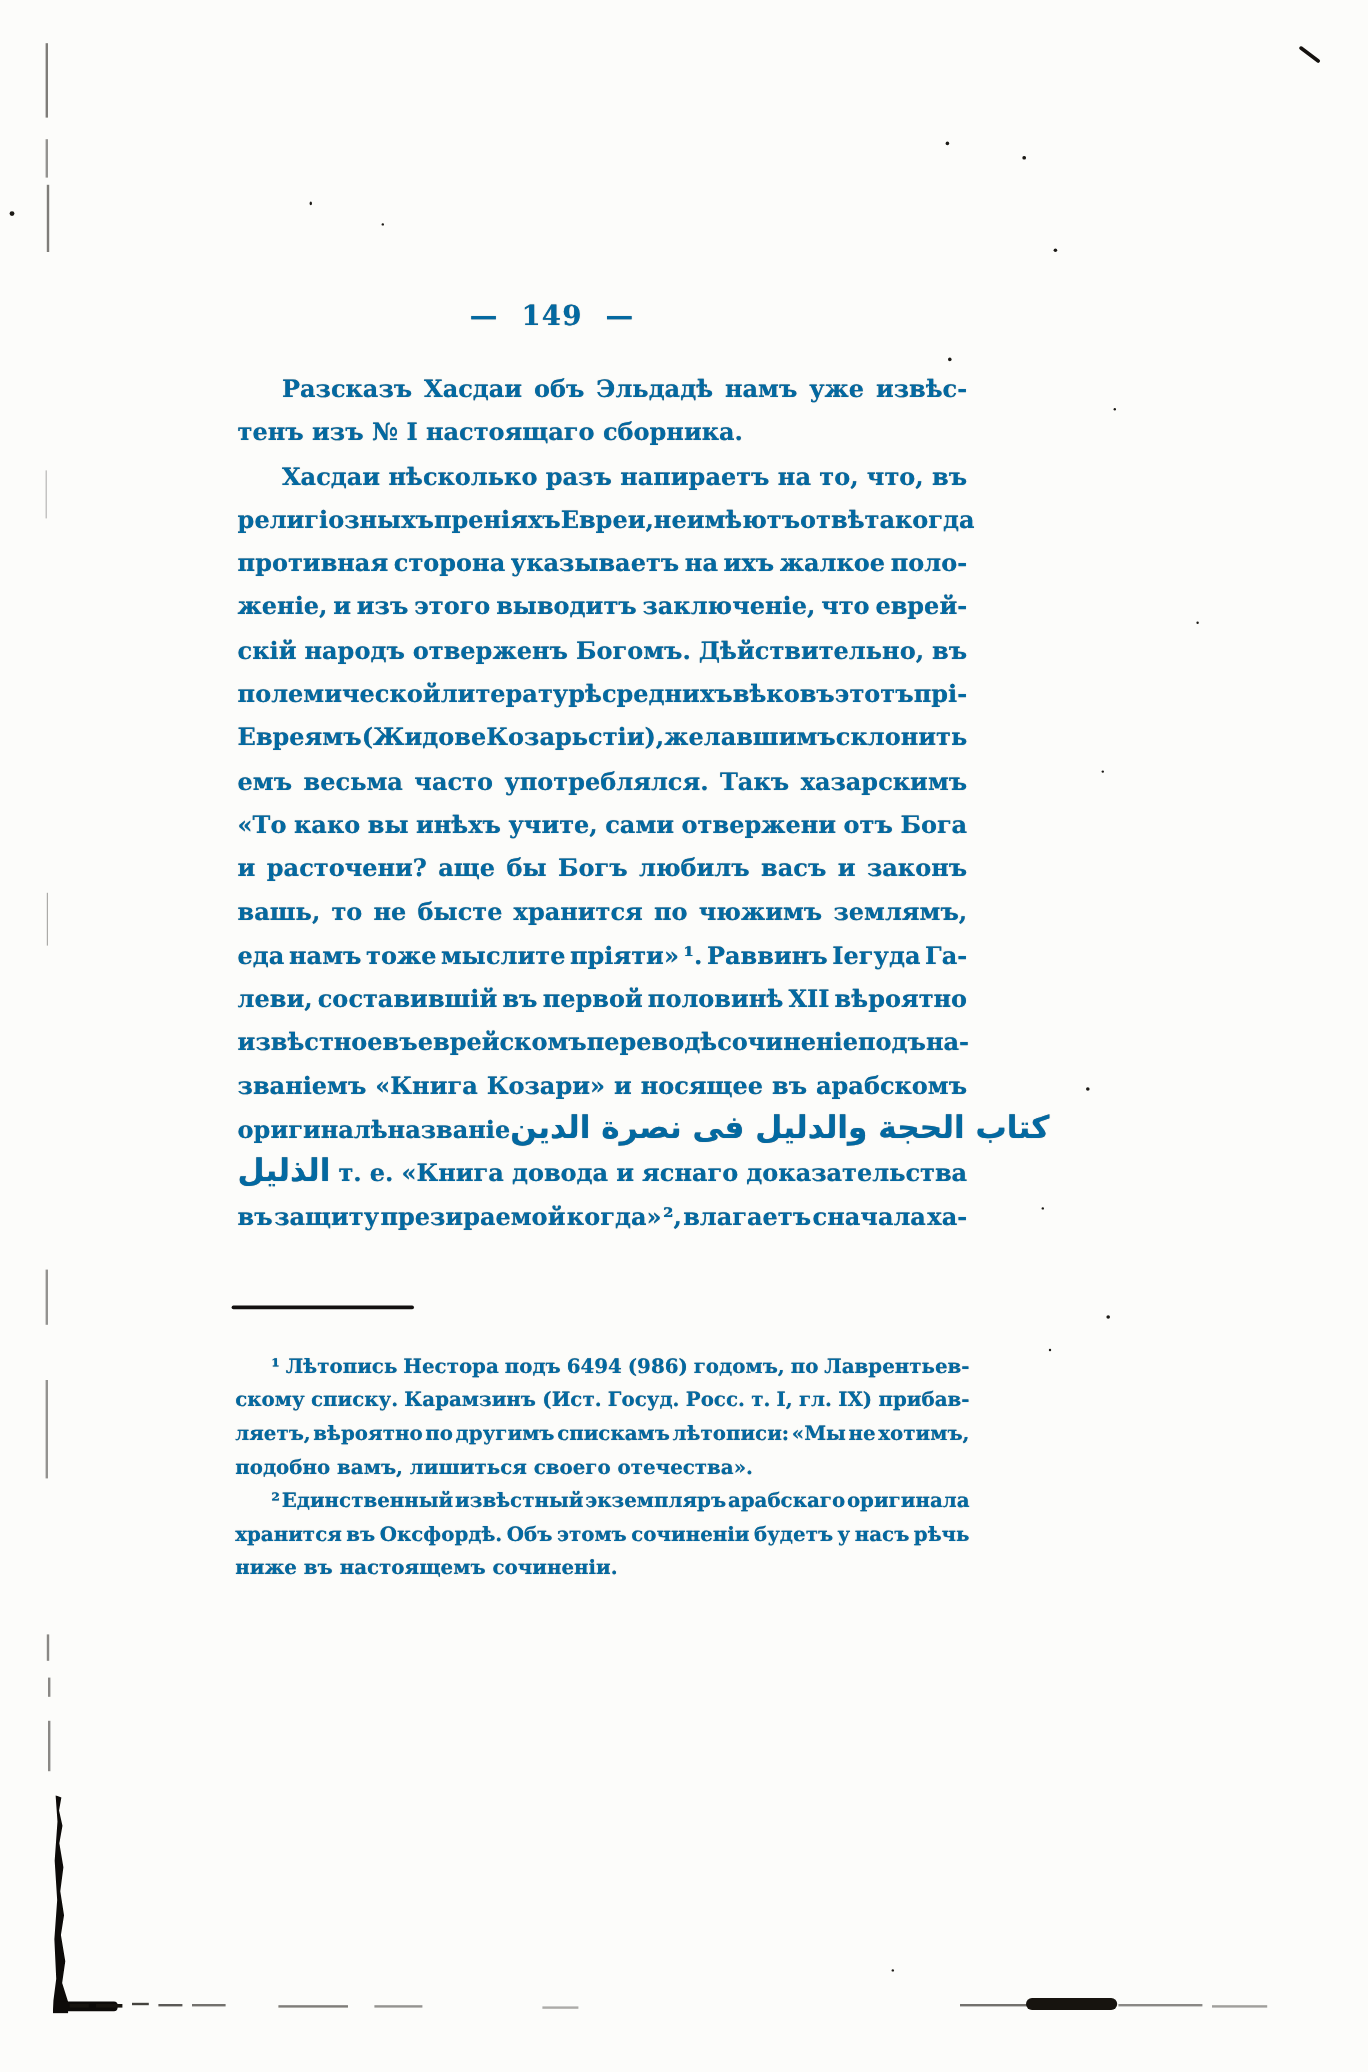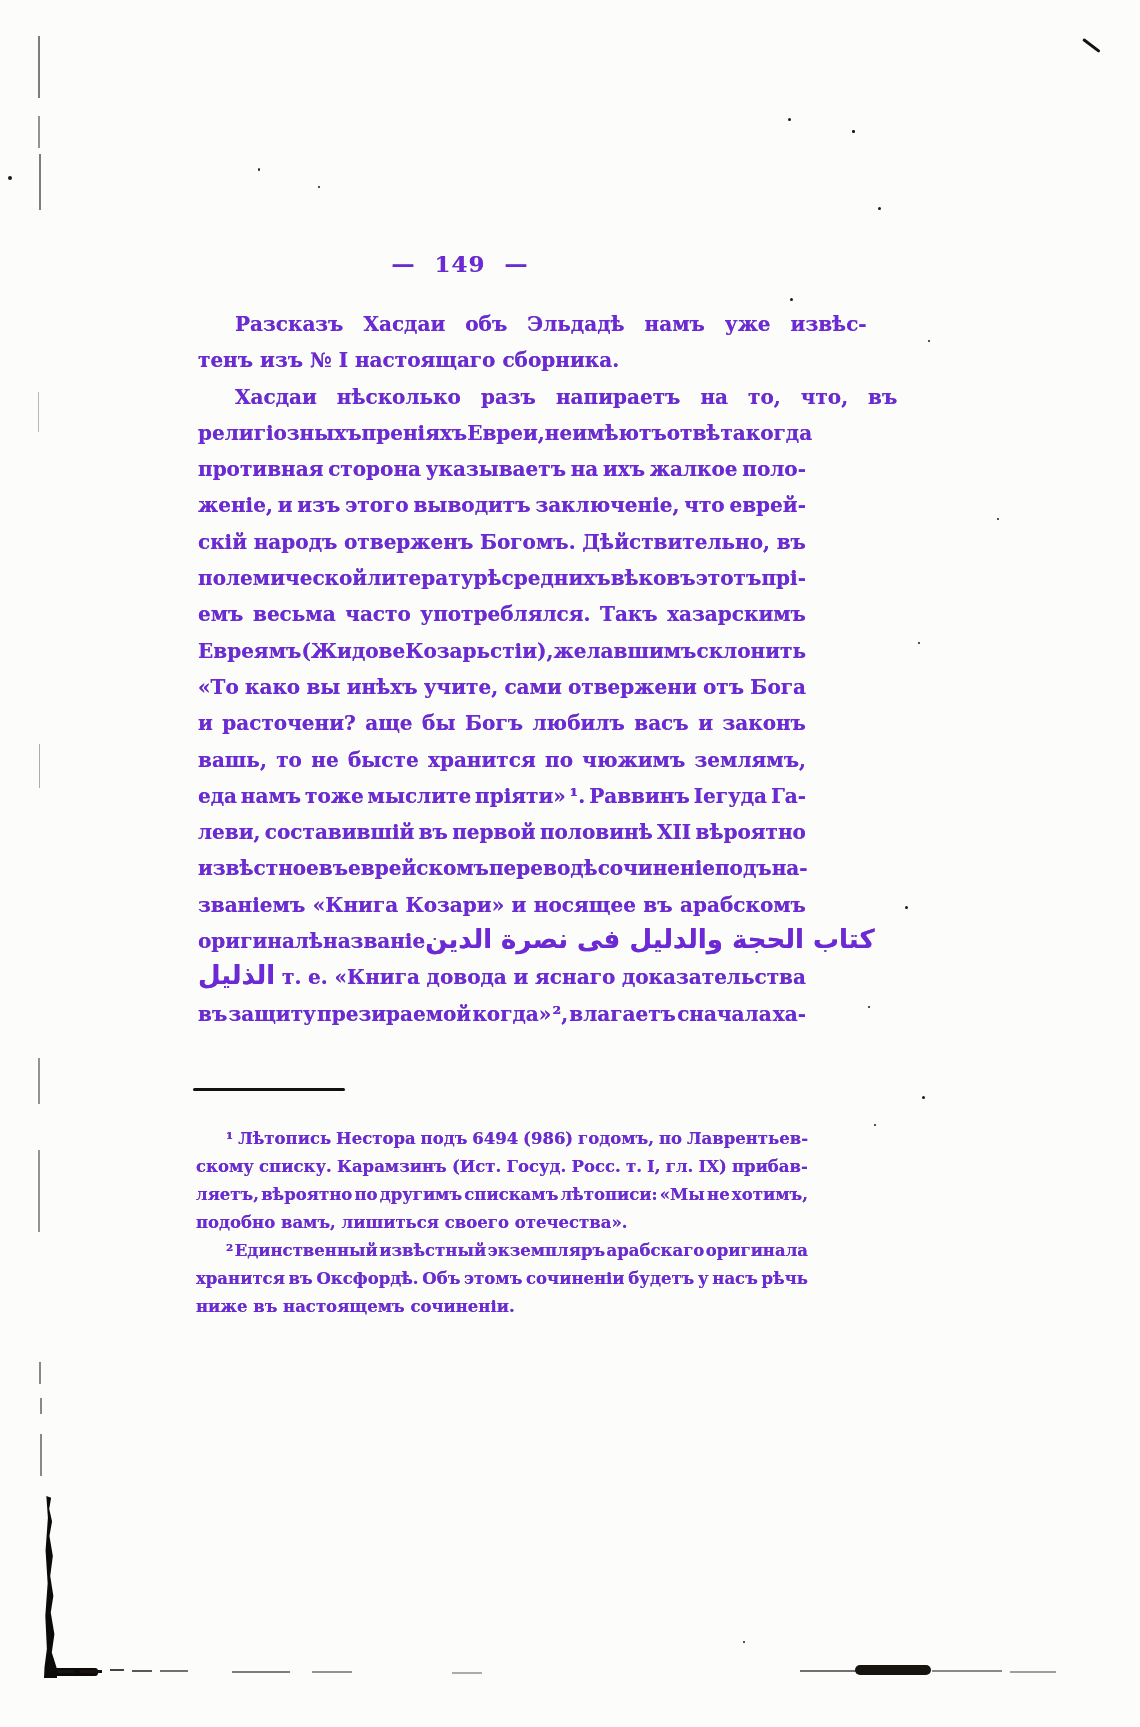--- a/index.html
+++ b/index.html
@@ -3,34 +3,34 @@
 <meta charset="utf-8">
 <style>
   html,body{margin:0;padding:0;background:#e8e8e6;}
   .pagewrap{
     position:relative;
     width:1140px;height:1727px;
     background:#fcfcfa;
     overflow:hidden;
     font-family:"DejaVu Serif","DejaVu Sans",serif;
     font-weight:bold;
-    color:#6d28d9;
+    color:#0369a1;
     text-shadow:0 0 0.6px rgba(20,18,16,0.55);
   }
   .pagenum{
     position:absolute;left:330px;top:250px;width:260px;
     text-align:center;font-size:23px;word-spacing:10px;letter-spacing:1px;
   }
   .maintext{position:absolute;left:198px;top:306px;width:608px;font-size:20px;}
   .maintext .tline{height:36.3px;line-height:36.3px;}
   .footnotes{position:absolute;left:196px;top:1125px;width:612px;font-size:16.5px;}
   .footnotes .tline{height:28px;line-height:28px;}
   .tline{display:flex;justify-content:space-between;align-items:baseline;white-space:nowrap;}
   .tline.plain{display:block;}
-  .maintext .tline.indent{padding-left:37px;gap:20px;}
+  .maintext .tline.indent{padding-left:37px;}
   .footnotes .tline.indent{padding-left:30px;}
   .word{display:inline-block;}
   .ar{
     font-family:"DejaVu Sans",sans-serif;
     font-size:26px;line-height:1;font-weight:bold;
     direction:rtl;unicode-bidi:isolate;
   }
   .separator{
     position:absolute;left:193px;top:1088px;width:152px;height:3px;
     background:#131110;border-radius:2px;
@@ -111,33 +111,33 @@
       </div>
       <div class="tline">
         <span class="word">полемической</span>
         <span class="word">литературѣ</span>
         <span class="word">среднихъ</span>
         <span class="word">вѣковъ</span>
         <span class="word">этотъ</span>
         <span class="word">прі-</span>
       </div>
       <div class="tline">
+        <span class="word">Евреямъ</span>
+        <span class="word">(Жидове</span>
+        <span class="word">Козарьстіи),</span>
+        <span class="word">желавшимъ</span>
+        <span class="word">склонить</span>
+      </div>
+      <div class="tline">
         <span class="word">емъ</span>
         <span class="word">весьма</span>
         <span class="word">часто</span>
         <span class="word">употреблялся.</span>
         <span class="word">Такъ</span>
         <span class="word">хазарскимъ</span>
-      </div>
-      <div class="tline">
-        <span class="word">Евреямъ</span>
-        <span class="word">(Жидове</span>
-        <span class="word">Козарьстіи),</span>
-        <span class="word">желавшимъ</span>
-        <span class="word">склонить</span>
       </div>
       <div class="tline">
         <span class="word">«То</span>
         <span class="word">како</span>
         <span class="word">вы</span>
         <span class="word">инѣхъ</span>
         <span class="word">учите,</span>
         <span class="word">сами</span>
         <span class="word">отвержени</span>
         <span class="word">отъ</span>

